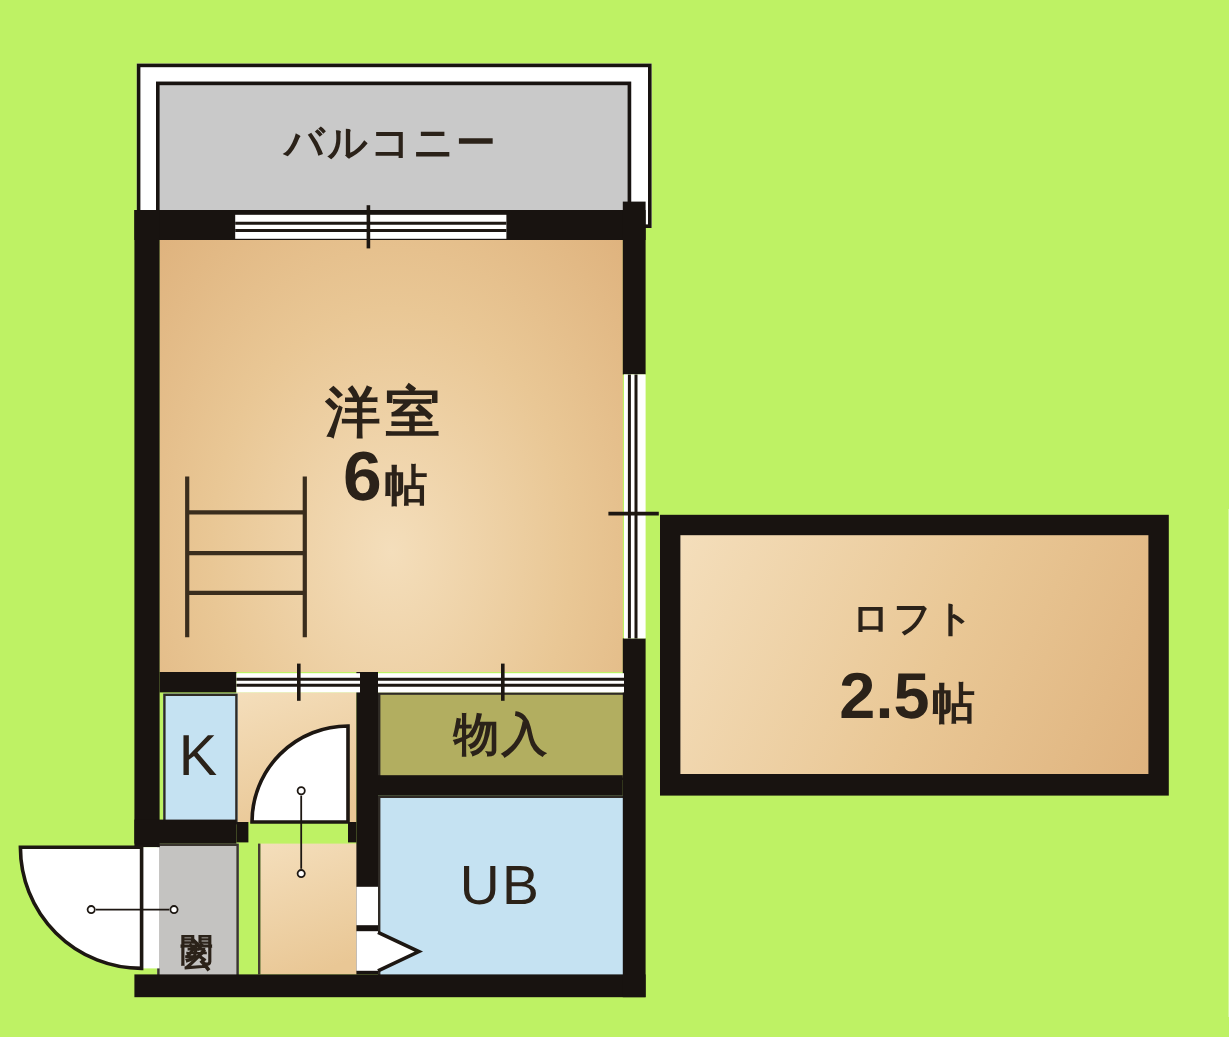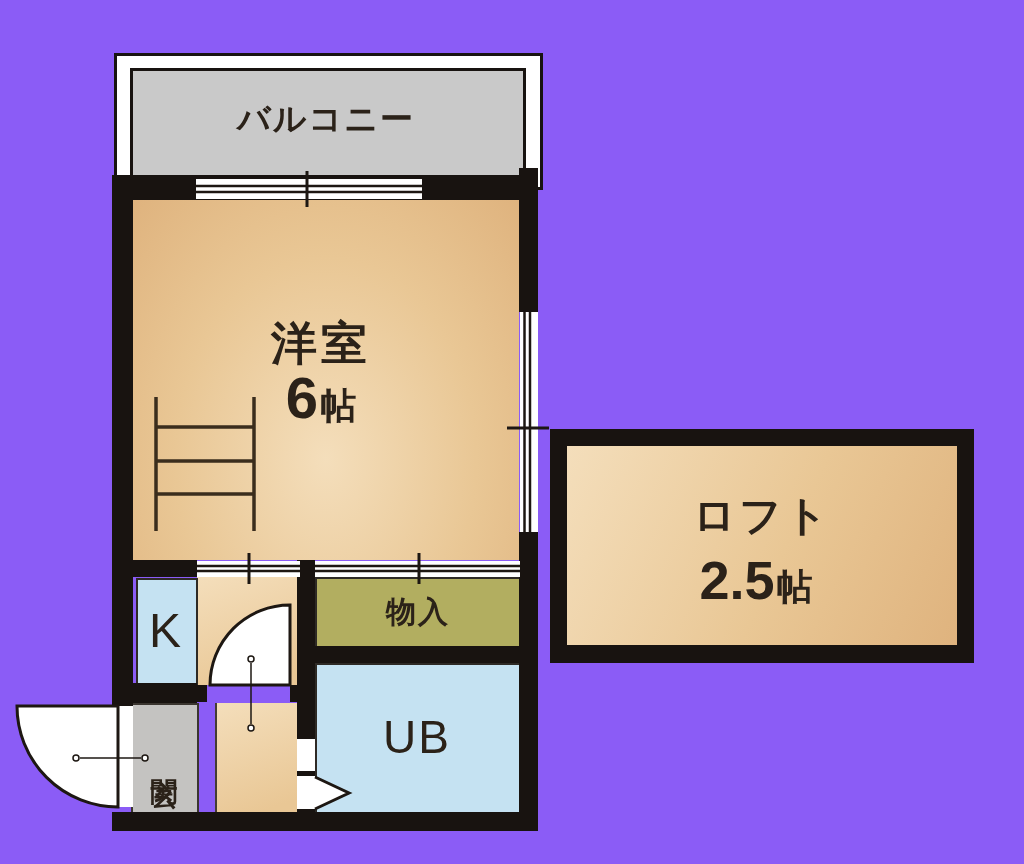--- a/index.html
+++ b/index.html
@@ -1,17 +1,17 @@
 <!DOCTYPE html>
 <html style="--wall: #181310; --peach-light: #f4debb; --peach: #e9c795; --peach-dark: #dfb37e; --balcony-gray: #c9c9c9; --entrance-gray: #c4c3c1; --water-blue: #c5e2f2; --storage-olive: #b2ae60; --text: #2b2219; --line: #1d1712;"><head>
 <meta charset="utf-8">
 <style>
   html,body{margin:0;padding:0;background:#ffffff;}
   #stage{
-    position:relative;width:1024px;height:864px;background:#8b5cf6;overflow:hidden;
+    position:relative;width:1024px;height:864px;background:#bef264;overflow:hidden;
     font-family:"Liberation Sans","DejaVu Sans",sans-serif;
     color:var(--text,#2b2219);
   }
   .abs{position:absolute;}
   
   .wall{position:absolute;background:var(--wall,#181310);z-index:30;}
   
   .room{position:absolute;z-index:10;}
   .peach-main{background:radial-gradient(ellipse at 50% 72%, var(--peach-light,#f4debb) 0%, var(--peach,#e9c795) 55%, var(--peach-dark,#dfb37e) 100%);}
   .peach-loft{background:linear-gradient(115deg, var(--peach-light,#f4debb) 0%, var(--peach,#e9c795) 55%, var(--peach-dark,#dfb37e) 100%);}
@@ -126,29 +126,29 @@
   <div class="label" style="left:176px;top:98px;width:300px;height:42px;font-size:33px;letter-spacing:2px;">バルコニー</div>
 
   <div class="label" style="left:221px;top:318px;width:200px;height:52px;font-size:46px;letter-spacing:4px;text-align:right;">洋室</div>
   <div class="label" style="left:221px;top:366px;width:200px;height:62px;">
     <span class="size-line">
       <span class="size-num">6</span>
         <span class="size-unit">帖</span>
     </span>
   </div>
 
-  <div class="label" style="left:662px;top:492px;width:200px;height:48px;font-size:42px;letter-spacing:3px;">ロフト</div>
+  <div class="label" style="left:662px;top:492px;width:200px;height:48px;font-size:31px;letter-spacing:3px;">ロフト</div>
   <div class="label" style="left:656px;top:550px;width:200px;height:60px;">
     <span class="size-line">
       <span class="size-num-loft">2.5</span>
         <span class="size-unit">帖</span>
     </span>
   </div>
 
   <div class="label" style="left:136px;top:600px;width:58px;height:60px;font-size:48px;font-weight:500;">K</div>
 
-  <div class="label" style="left:318px;top:589px;width:200px;height:46px;font-size:30px;letter-spacing:2px;">物入</div>
+  <div class="label" style="left:318px;top:589px;width:200px;height:46px;font-size:38px;letter-spacing:2px;">物入</div>
 
   <div class="label" style="left:317px;top:709px;width:200px;height:56px;font-size:46px;letter-spacing:2px;font-weight:500;text-align:right;">UB</div>
 
   <div class="label" style="left:147px;top:712px;width:34px;height:92px;font-size:27px;writing-mode:vertical-rl;">玄関</div>
 
 </div>
 
 </body></html>

